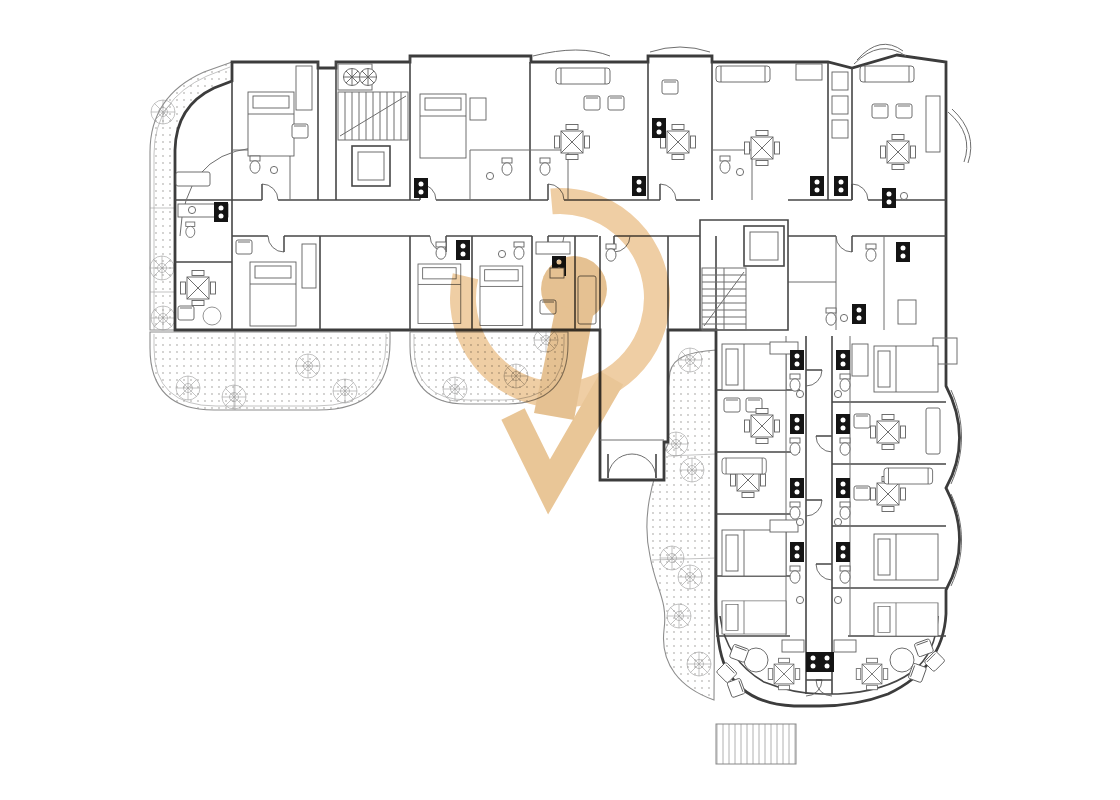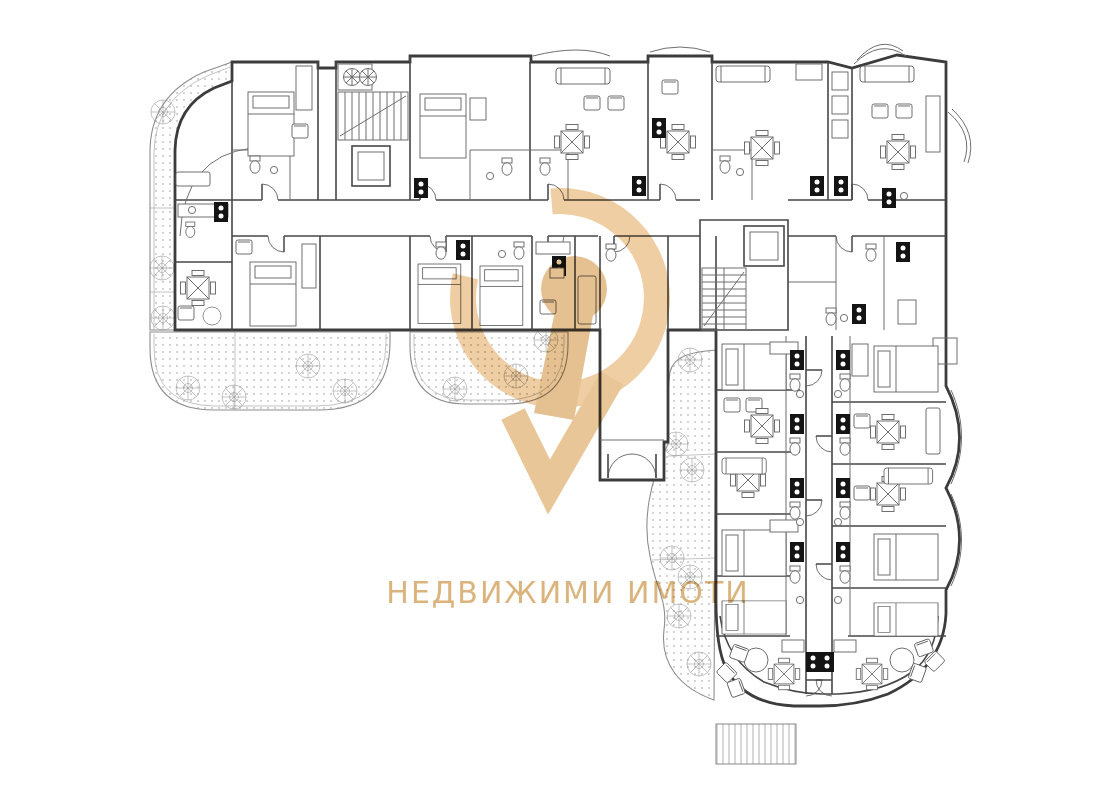--- a/index.html
+++ b/index.html
@@ -346,15 +346,14 @@
   <rect x="716" y="724" width="80" height="40" fill="url(#vlines)" stroke="#888" stroke-width="1"></rect>
 
   <g style="mix-blend-mode:multiply" opacity="0.82">
     <circle cx="560" cy="298" r="97" fill="none" stroke="#ecc390" stroke-width="26" pathLength="360" stroke-dasharray="288 72" transform="rotate(265 560 298)"></circle>
     <path d="M513,414 L549,487 L612,378" fill="none" stroke="#e5ba80" stroke-width="26"></path>
     <circle cx="574" cy="289" r="33" fill="#e0b47a"></circle>
     <path d="M556,306 L594,310 L574,420 L534,413 Z" fill="#e0b47a"></path>
   </g>
 </svg>
 
-<div class="brand-text">НЕДВИЖИМИ ИМОТИ</div>
 
 </div>
 
 </body></html>

